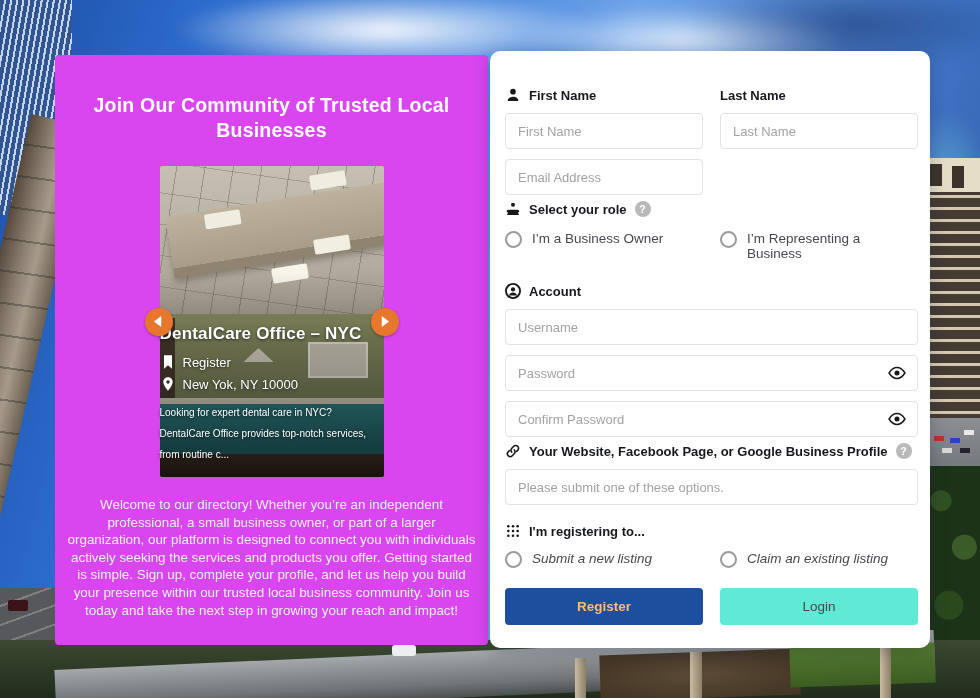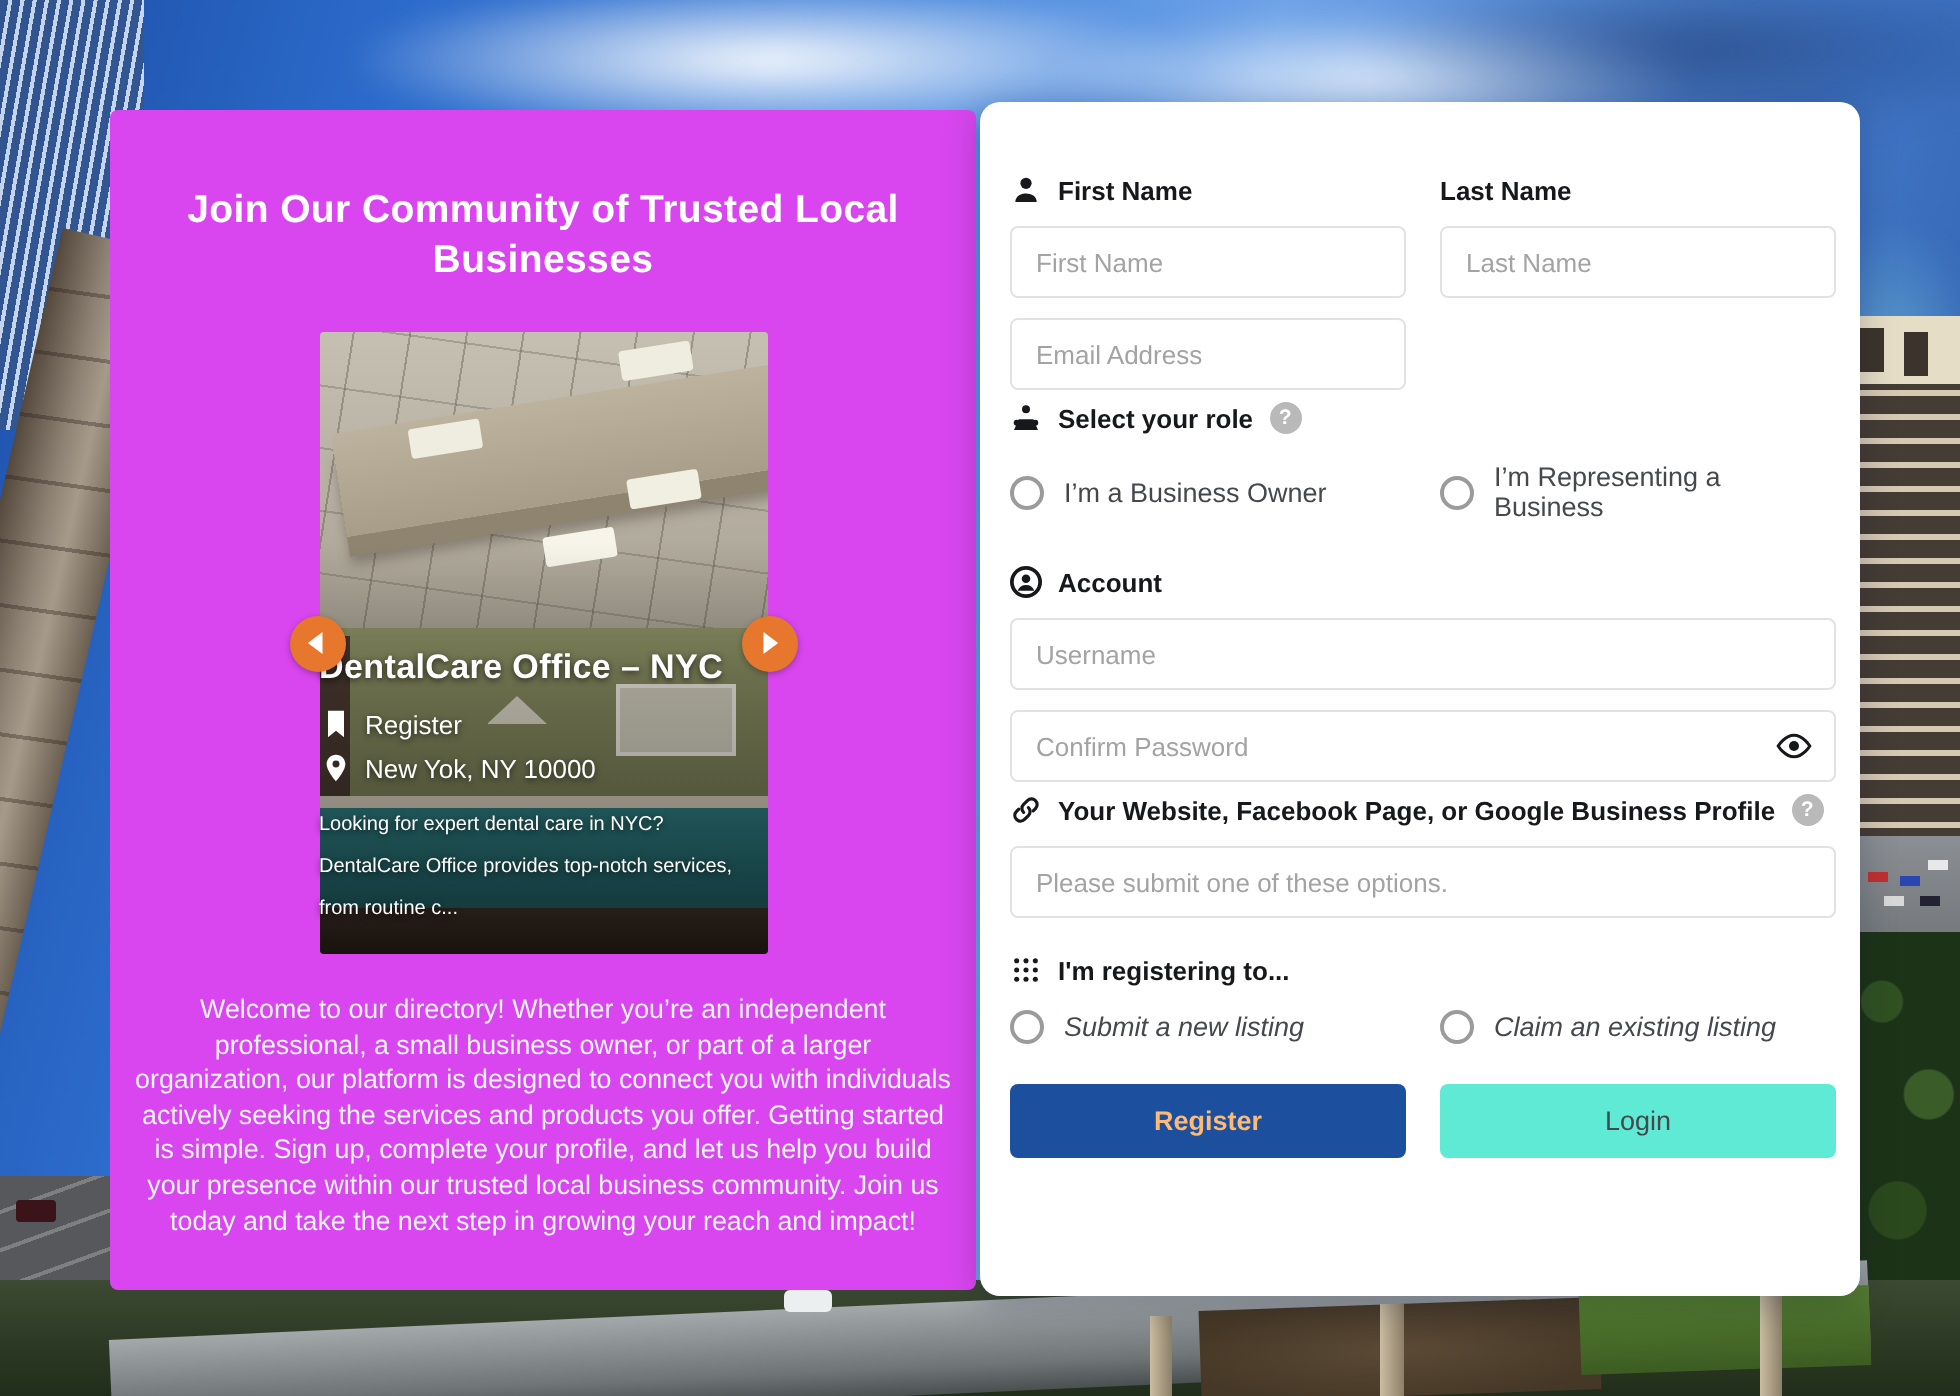--- a/index.html
+++ b/index.html
@@ -69,21 +69,21 @@
 
   
   .form-panel { position:absolute; z-index:2; left:490px; top:51px; width:440px; height:597px; background:#fff; border-radius:10px; padding:34px 12px 0 15px; box-shadow:0 4px 18px rgba(10,20,50,.25); }
   .grid-2 { display:grid; grid-template-columns:198px 1fr; column-gap:17px; }
   .lbl { display:flex; align-items:center; gap:8px; font-size:13px; font-weight:bold; color:#16181c; height:20px; }
   .lbl .help { width:16px; height:16px; border-radius:50%; background:#b9b9b9; color:#fff; font-size:10.5px; font-weight:bold; display:flex; align-items:center; justify-content:center; cursor:pointer; }
   .inp { width:100%; height:36px; border:1px solid #e2e2e2; border-radius:4px; padding:0 12px; font-size:13px; color:#333; font-family:"Liberation Sans",sans-serif; background:#fff; outline:none; }
   .inp::placeholder { color:#a3a3a3; }
   .mt8 { margin-top:8px; } .mt10 { margin-top:10px; } .mt16 { margin-top:16px; } .mt18 { margin-top:4px; } .mt20 { margin-top:20px; }
   .radio-row { display:grid; grid-template-columns:198px 1fr; column-gap:17px; margin-top:12px; }
-  .radio-opt { display:flex; align-items:center; gap:10px; font-size:13.5px; color:#45484d; cursor:pointer; }
+  .radio-opt { display:flex; align-items:flex-start; gap:10px; font-size:13.5px; color:#45484d; cursor:pointer; }
   .radio-dot { width:17px; height:17px; border:2px solid #9b9b9b; border-radius:50%; flex:0 0 auto; background:#fff; }
   .pw-wrap { position:relative; }
   .eye { position:absolute; right:11px; top:8px; width:20px; height:20px; cursor:pointer; color:#16181c; }
   .btn-row { display:grid; grid-template-columns:198px 1fr; column-gap:17px; margin-top:20px; }
   .btn { height:37px; border:none; border-radius:4px; font-size:13.5px; font-family:"Liberation Sans",sans-serif; cursor:pointer; }
   .btn-register { background:#1d4f9f; color:#fdba74; font-weight:bold; }
   .btn-login { background:#5eead4; color:#45484d; }
   .icon16 { width:16px; height:16px; flex:0 0 auto; }
 </style>
 </head>
@@ -212,20 +212,27 @@
       <svg class="icon16" viewBox="0 0 24 24">
           <circle cx="12" cy="12" r="10.6" fill="none" stroke="#16181c" stroke-width="2.8"></circle>
           <circle cx="12" cy="9.6" r="3.2" fill="#16181c"></circle>
           <path d="M5.8 18.6a6.6 6.6 0 0 1 12.4 0z" fill="#16181c"></path>
         </svg>
       <span>Account</span>
     </div>
     <input class="inp mt8" placeholder="Username" style="">
 
     <div class="pw-wrap mt10">
+      <input class="inp" placeholder="Password" style="">
+      <svg class="eye" viewBox="0 0 24 24">
+          <path d="M12 5.5C6.5 5.5 2.5 12 2.5 12s4 6.5 9.5 6.5 9.5-6.5 9.5-6.5-4-6.5-9.5-6.5z" fill="none" stroke="#16181c" stroke-width="1.8"></path>
+          <circle cx="12" cy="12" r="3" fill="#16181c"></circle>
+        </svg>
+    </div>
+    <div class="pw-wrap mt10">
       <input class="inp" placeholder="Confirm Password" style="">
       <svg class="eye" viewBox="0 0 24 24">
           <path d="M12 5.5C6.5 5.5 2.5 12 2.5 12s4 6.5 9.5 6.5 9.5-6.5 9.5-6.5-4-6.5-9.5-6.5z" fill="none" stroke="#16181c" stroke-width="1.8"></path>
           <circle cx="12" cy="12" r="3" fill="#16181c"></circle>
         </svg>
     </div>
 
     <div class="lbl mt18">
       <svg class="icon16" viewBox="0 0 24 24">
           <path d="M10.2 13.8a4.2 4.2 0 0 1 0-6l2.9-2.9a4.2 4.2 0 0 1 6 6l-1.7 1.7" fill="none" stroke="#16181c" stroke-width="2.4" stroke-linecap="round"></path>

